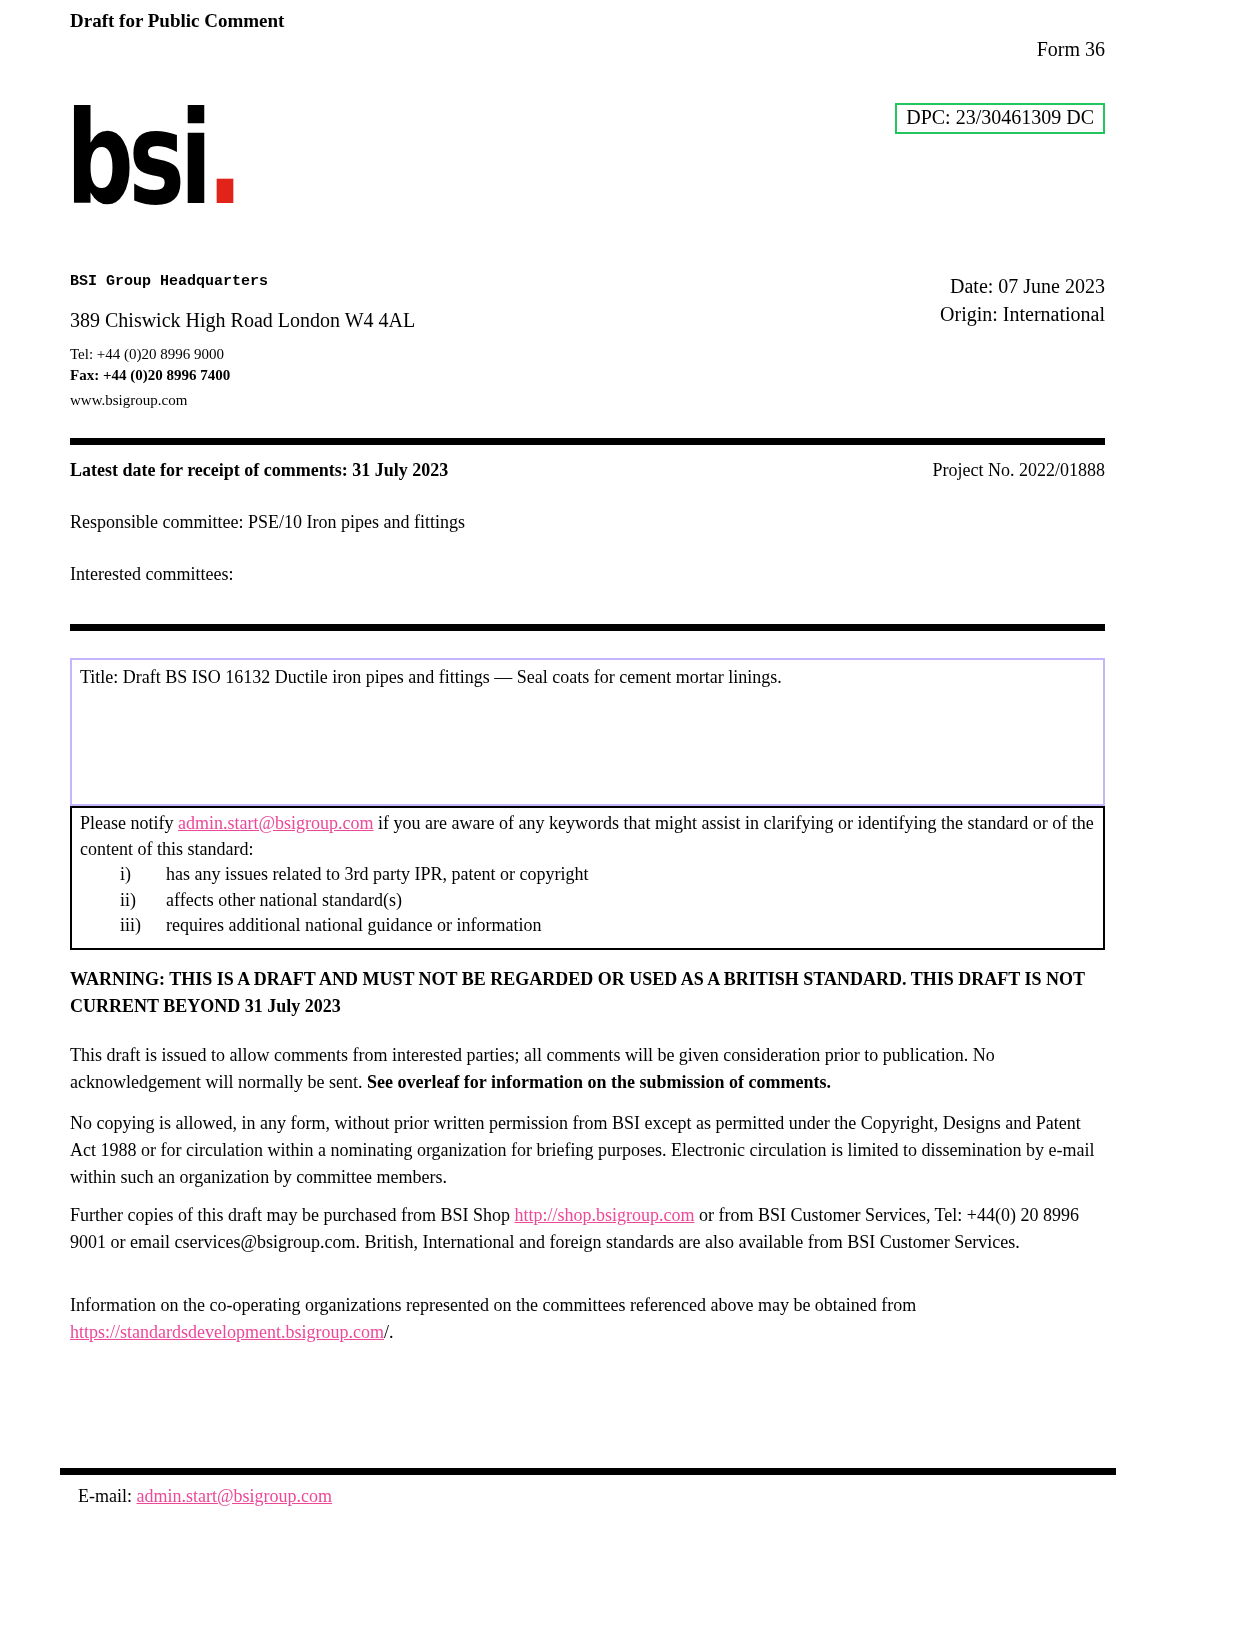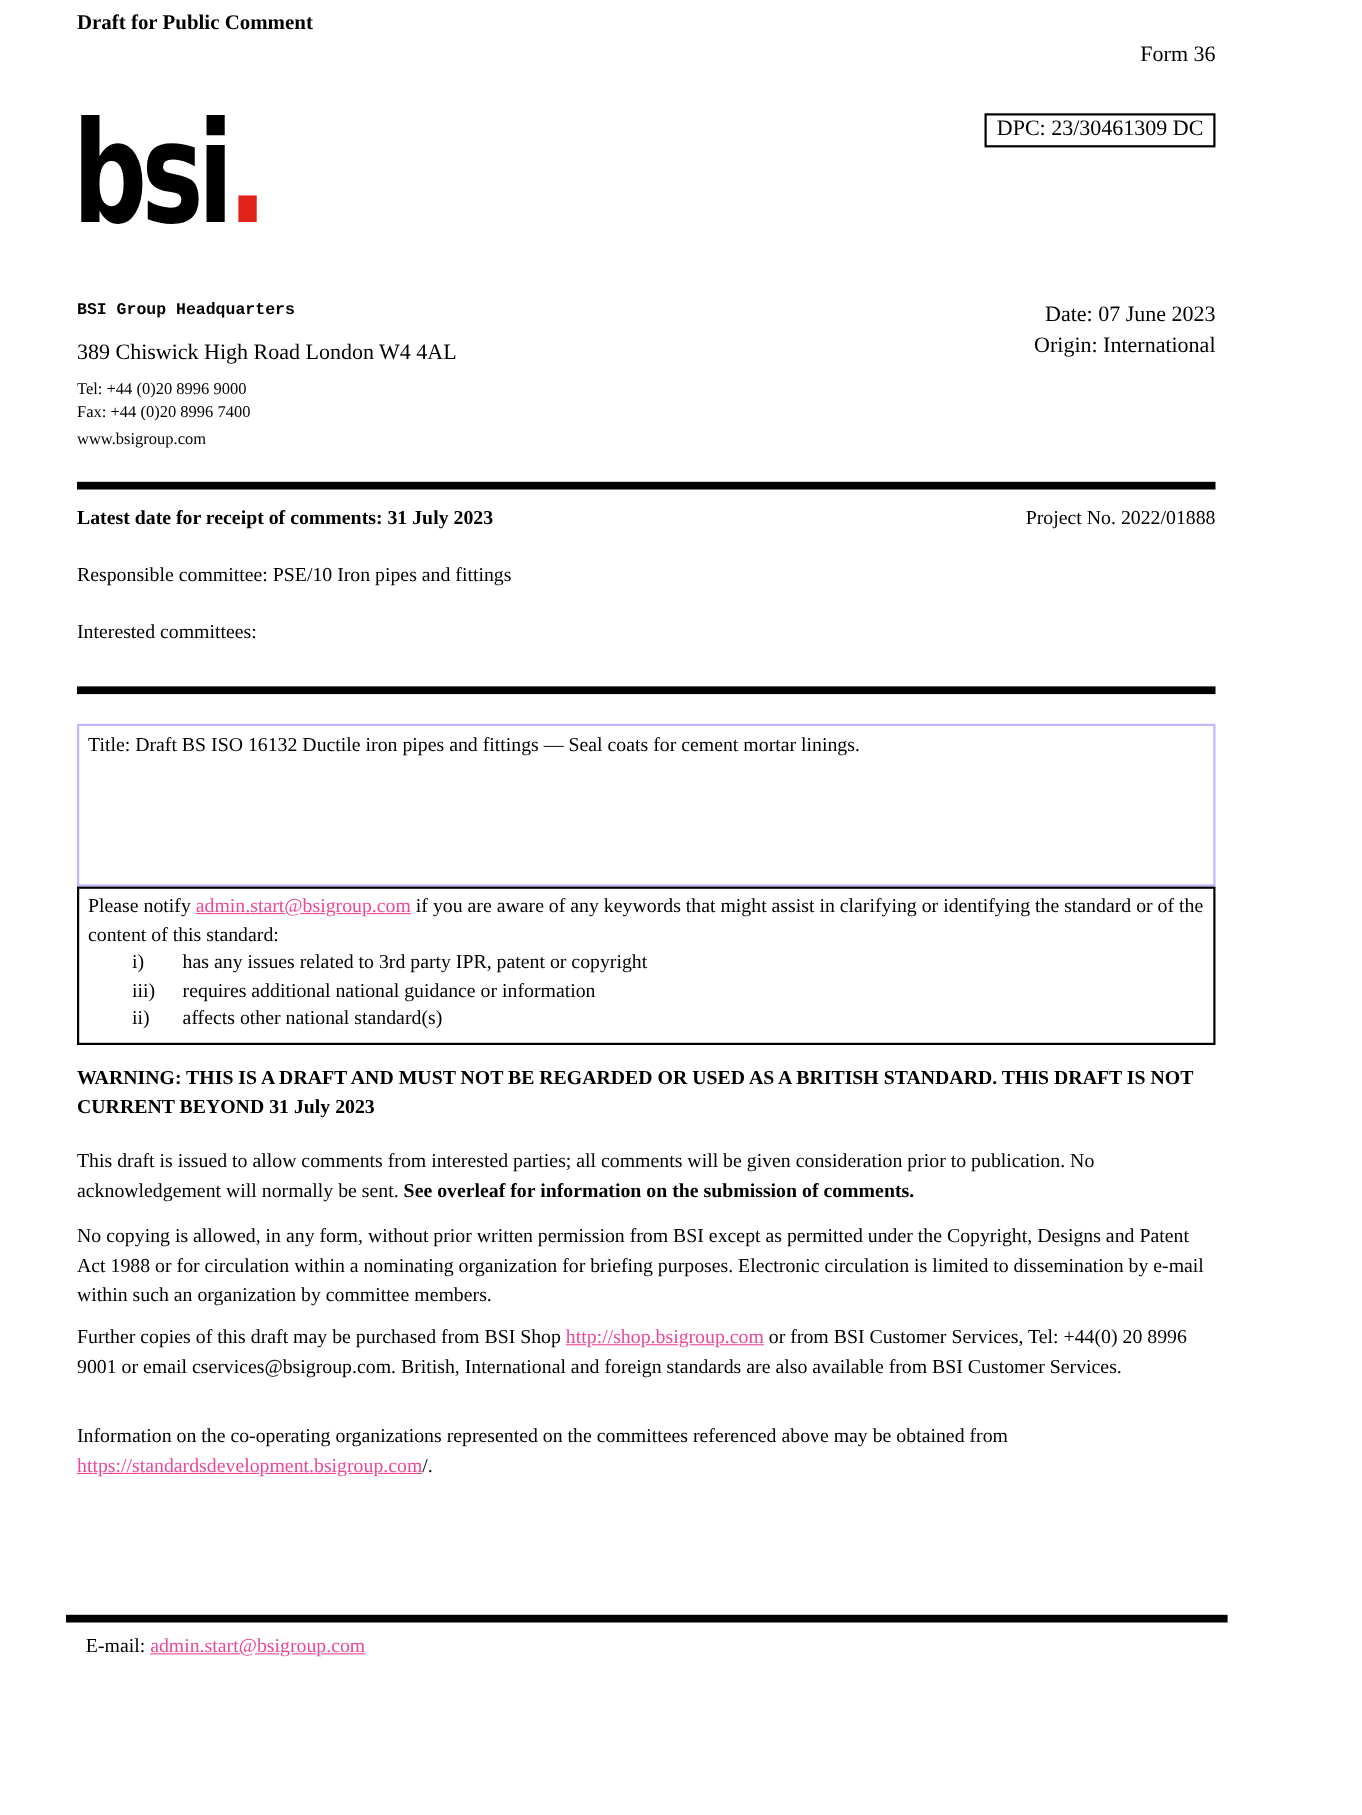--- a/index.html
+++ b/index.html
@@ -7,36 +7,36 @@
   .page {
     position:relative;
     width:1238px; height:1650px;
     background:#ffffff;
     font-family:"Liberation Serif","DejaVu Serif",serif;
     color:#000;
     overflow:hidden;
   }
   .hdr-draft { position:absolute; top:10px; left:70px; font-size:19px; font-weight:bold; }
   .hdr-form  { position:absolute; top:38px; right:133px; font-size:20px; }
-  .dpc-box   { position:absolute; top:103px; right:133px; border:2px solid #000000; padding:1px 9px 3px; font-size:20px; }
+  .dpc-box   { position:absolute; top:103px; right:133px; border:2px solid #22c55e; padding:1px 9px 3px; font-size:20px; }
 
   .logo {
     position:absolute; top:92px; left:66px;
     font-family:"DejaVu Sans","Liberation Sans",sans-serif;
     font-weight:bold; font-size:128px; line-height:1.05; letter-spacing:-7px;
     transform:scale(0.74,1); transform-origin:left top;
     white-space:nowrap;
   }
   .logo-dot { letter-spacing:0; }
 
   .addr { position:absolute; top:272px; left:70px; font-size:15px; line-height:1.3; }
   .addr-name   { font-weight:bold; font-size:15px; margin-bottom:15px;font-family:Liberation Mono, monospace; }
   .addr-street { font-size:20px; margin-bottom:12px; }
   .addr-tel    { margin-bottom:2px; }
-  .addr-fax    { margin-bottom:5px; }
+  .addr-fax    { margin-bottom:5px;font-weight:bold; }
 
   .meta { position:absolute; top:272px; right:133px; text-align:right; font-size:20px; line-height:1.4; }
 
   .rule { position:absolute; left:70px; width:1035px; height:7px; background:#000; }
   .rule-top    { top:438px; }
   .rule-mid    { top:624px; }
   .rule-bottom { top:1468px; left:60px; width:1056px; }
 
   .row-latest { position:absolute; top:460px; left:70px; width:1035px; display:flex; justify-content:space-between; font-size:18px; }
   .latest  { font-weight:bold; }
@@ -103,26 +103,26 @@
 
   <div class="kw-box">
     <div>
       <span>Please notify </span><a class="lnk" href="#">admin.start@bsigroup.com</a><span> if you are aware of any keywords that might assist in clarifying or identifying the standard or of the content of this standard:</span>
     </div>
     <div class="kw-item">
       <span class="kw-marker">i)</span>
       <span>has any issues related to 3rd party IPR, patent or copyright</span>
     </div>
     <div class="kw-item">
+      <span class="kw-marker">ii)</span>
+      <span>affects other national standard(s)</span>
+    </div>
+    <div class="kw-item">
       <span class="kw-marker">iii)</span>
       <span>requires additional national guidance or information</span>
-    </div>
-    <div class="kw-item">
-      <span class="kw-marker">ii)</span>
-      <span>affects other national standard(s)</span>
     </div>
   </div>
 
   <div class="warning">WARNING: THIS IS A DRAFT AND MUST NOT BE REGARDED OR USED AS A BRITISH STANDARD. THIS DRAFT IS NOT CURRENT BEYOND 31 July 2023</div>
 
   <p class="para p1">
     <span>This draft is issued to allow comments from interested parties; all comments will be given consideration prior to publication. No acknowledgement will normally be sent. </span><strong>See overleaf for information on the submission of comments.</strong>
   </p>
 
   <p class="para p2">No copying is allowed, in any form, without prior written permission from BSI except as permitted under the Copyright, Designs and Patent Act 1988 or for circulation within a nominating organization for briefing purposes. Electronic circulation is limited to dissemination by e-mail within such an organization by committee members.</p>

